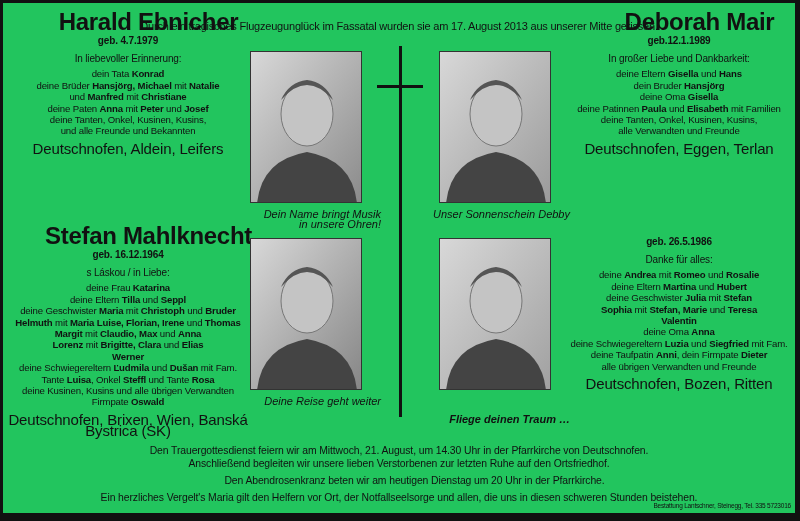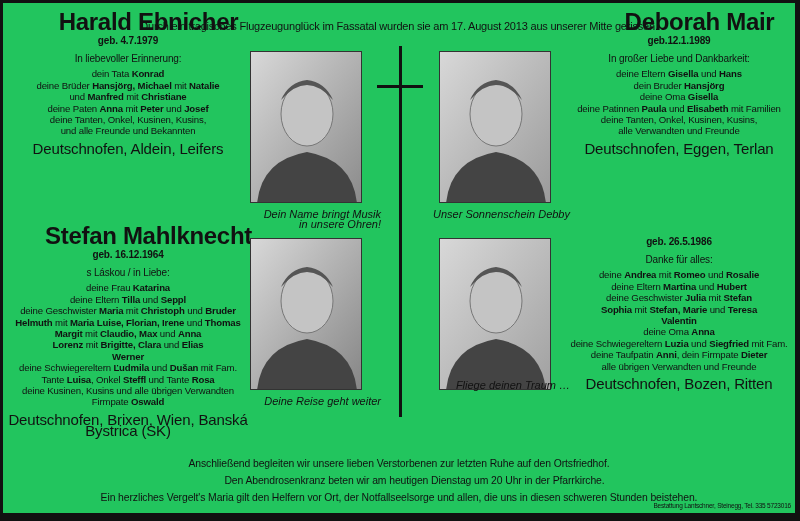--- a/index.html
+++ b/index.html
@@ -156,22 +156,23 @@
         </defs>
         <rect width="112" height="152" fill="url(#g3)"></rect>
         <ellipse cx="56" cy="62" rx="26" ry="32" fill="#c4c4c4" stroke="#777" stroke-width="1"></ellipse>
         <path d="M30 48 Q56 18 82 48 Q74 30 56 28 Q38 30 30 48Z" fill="#555"></path>
         <path d="M6 152 Q10 108 56 100 Q102 108 106 152Z" fill="#444"></path>
       </svg></div>
 
   <div class="caption" style="left:228px;top:207px;">Dein Name bringt Musik<br>in unsere Ohren!</div>
   <div class="caption" style="left:417px;top:207px;">Unser Sonnenschein Debby</div>
   <div class="caption" style="left:228px;top:394px;">Deine Reise geht weiter</div>
-  <div class="caption" style="left:417px;top:378px;">Fliege deinen Traum …</div>
+  <div class="caption" style="left:417px;top:412px;font-weight:bold;">Fliege deinen Traum …</div>
 
   <div class="cross-v"></div>
   <div class="cross-h"></div>
 
+  <div class="service" style="top:441px;">Den Trauergottesdienst feiern wir am Mittwoch, 21. August, um 14.30 Uhr in der Pfarrkirche von Deutschnofen.</div>
   <div class="service" style="top:454px;">Anschließend begleiten wir unsere lieben Verstorbenen zur letzten Ruhe auf den Ortsfriedhof.</div>
   <div class="service" style="top:471px;padding-left:31px;">Den Abendrosenkranz beten wir am heutigen Dienstag um 20 Uhr in der Pfarrkirche.</div>
   <div class="service" style="top:488px;">Ein herzliches Vergelt's Maria gilt den Helfern vor Ort, der Notfallseelsorge und allen, die uns in diesen schweren Stunden beistehen.</div>
   <div class="credit">Bestattung Lantschner, Steinegg, Tel. 335 5723016</div>
 </div>
 
 </body></html>

